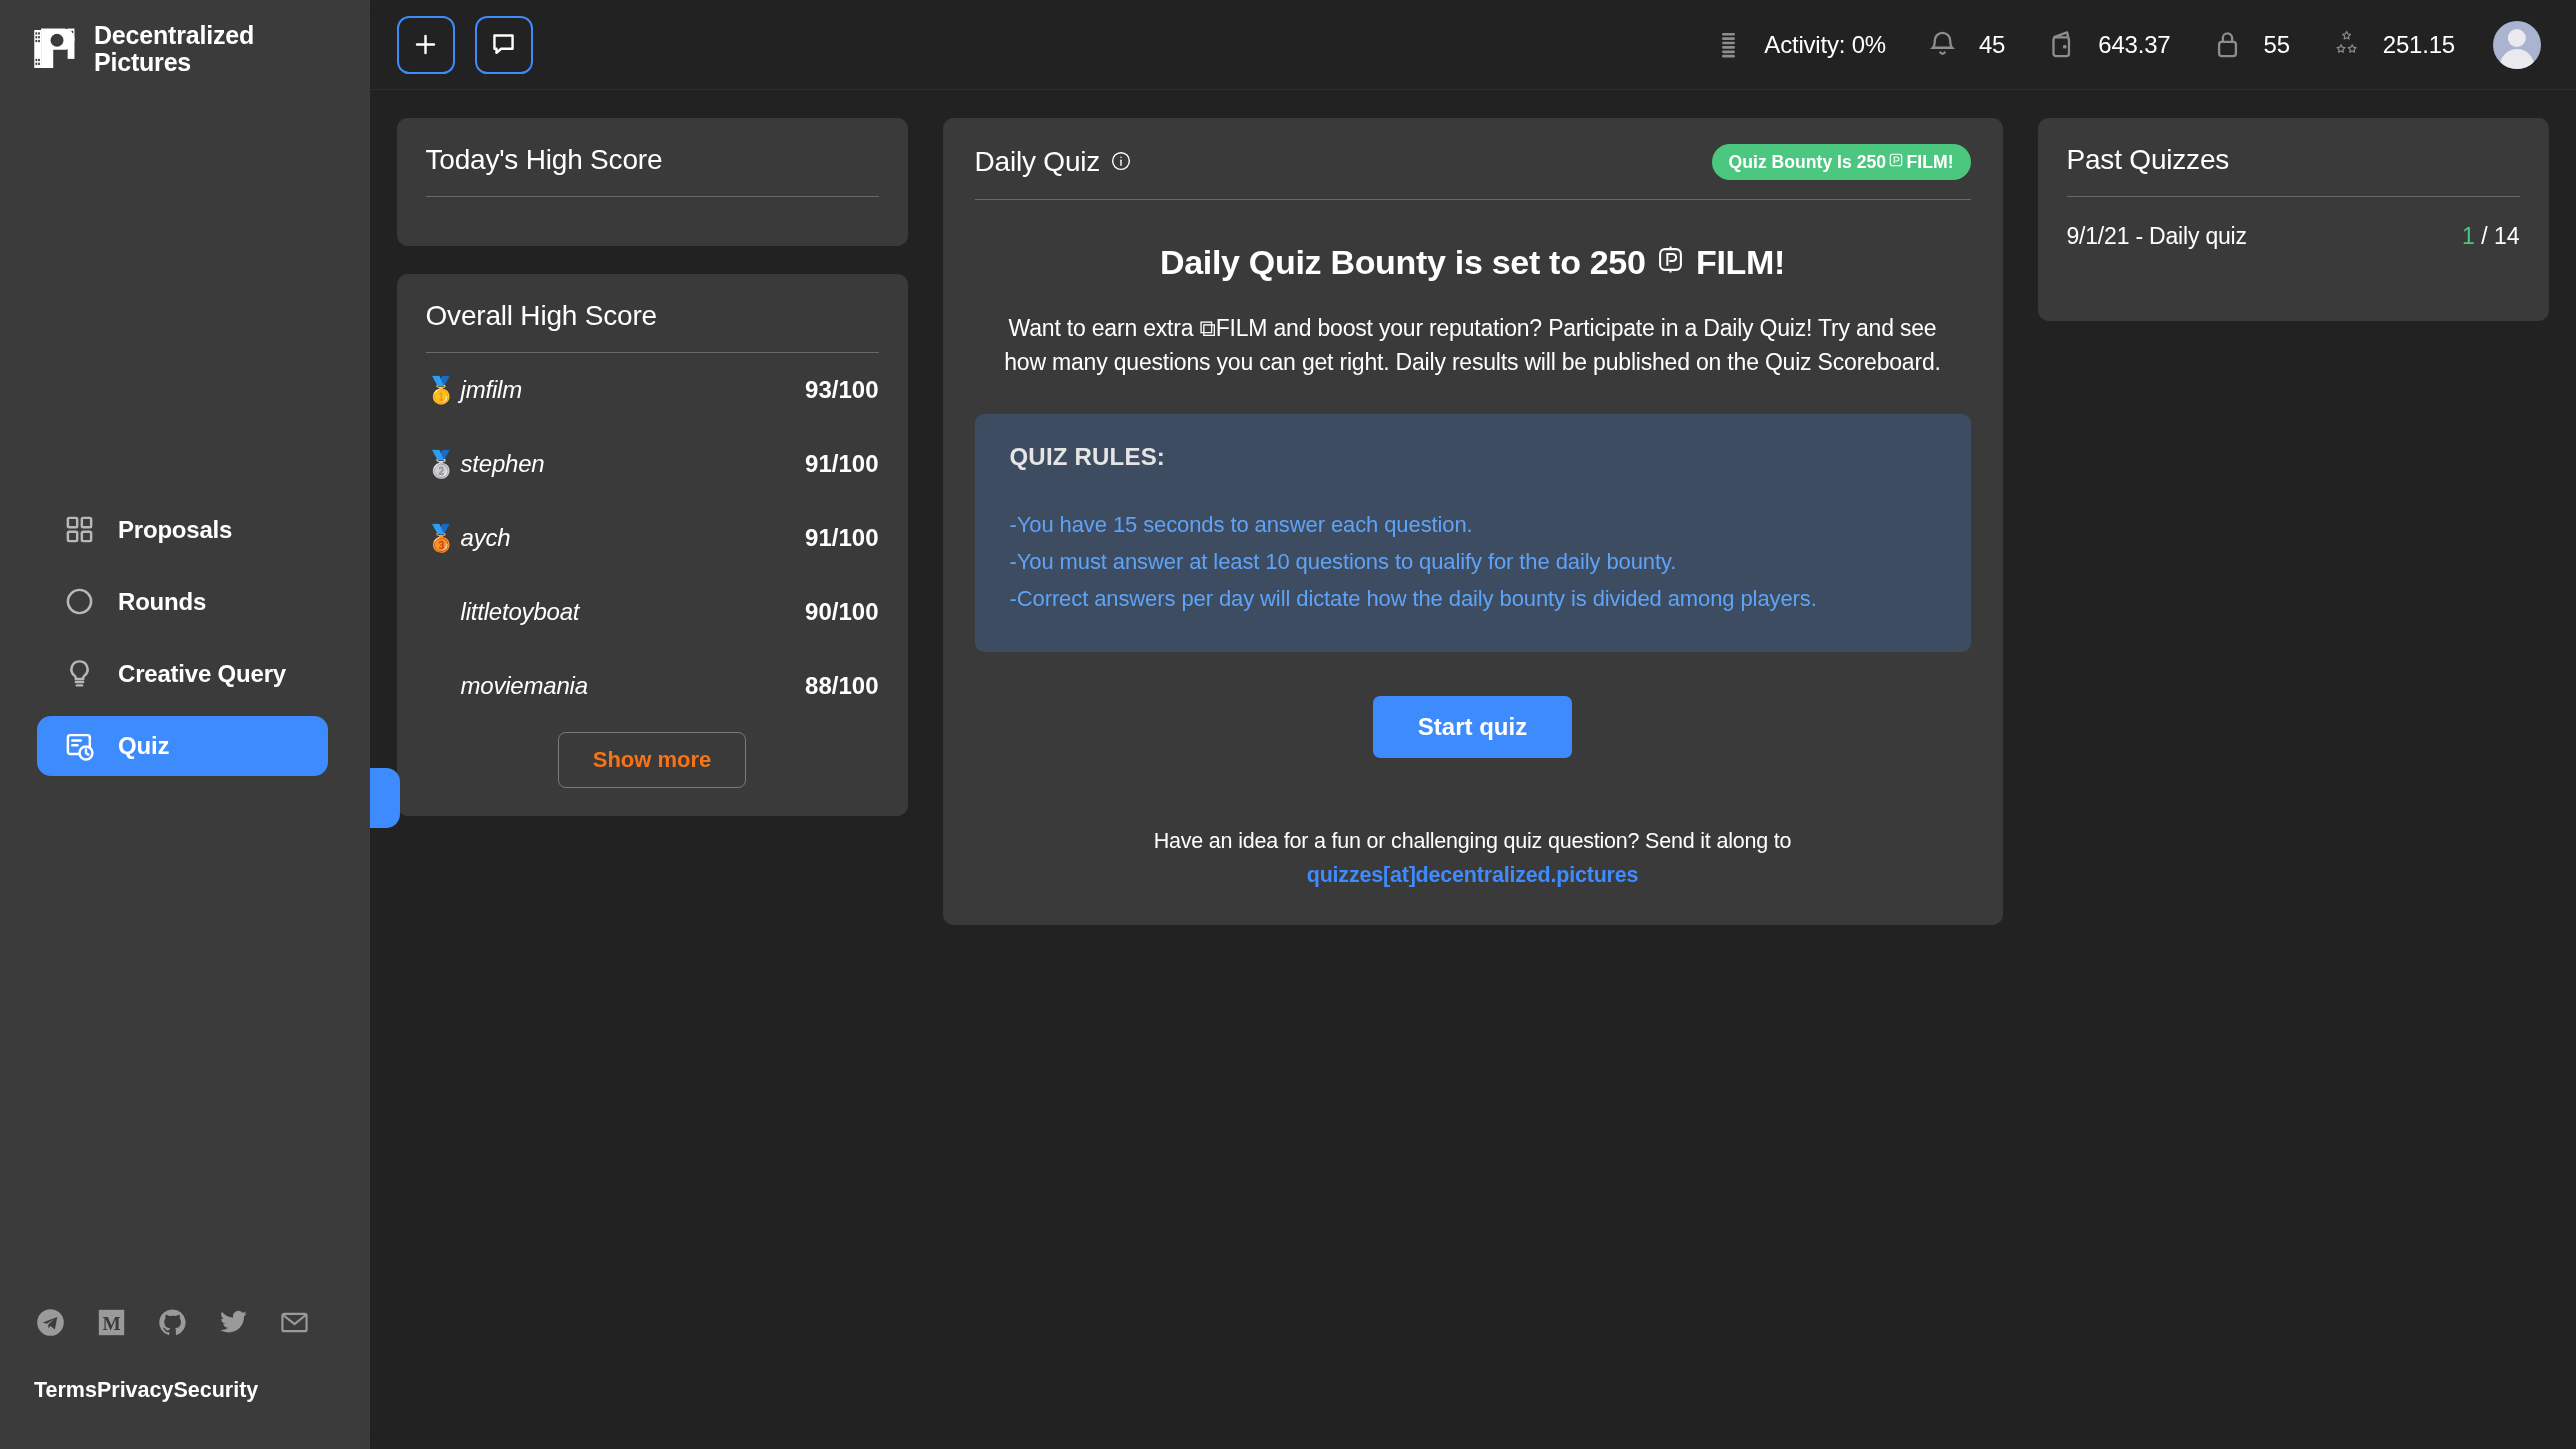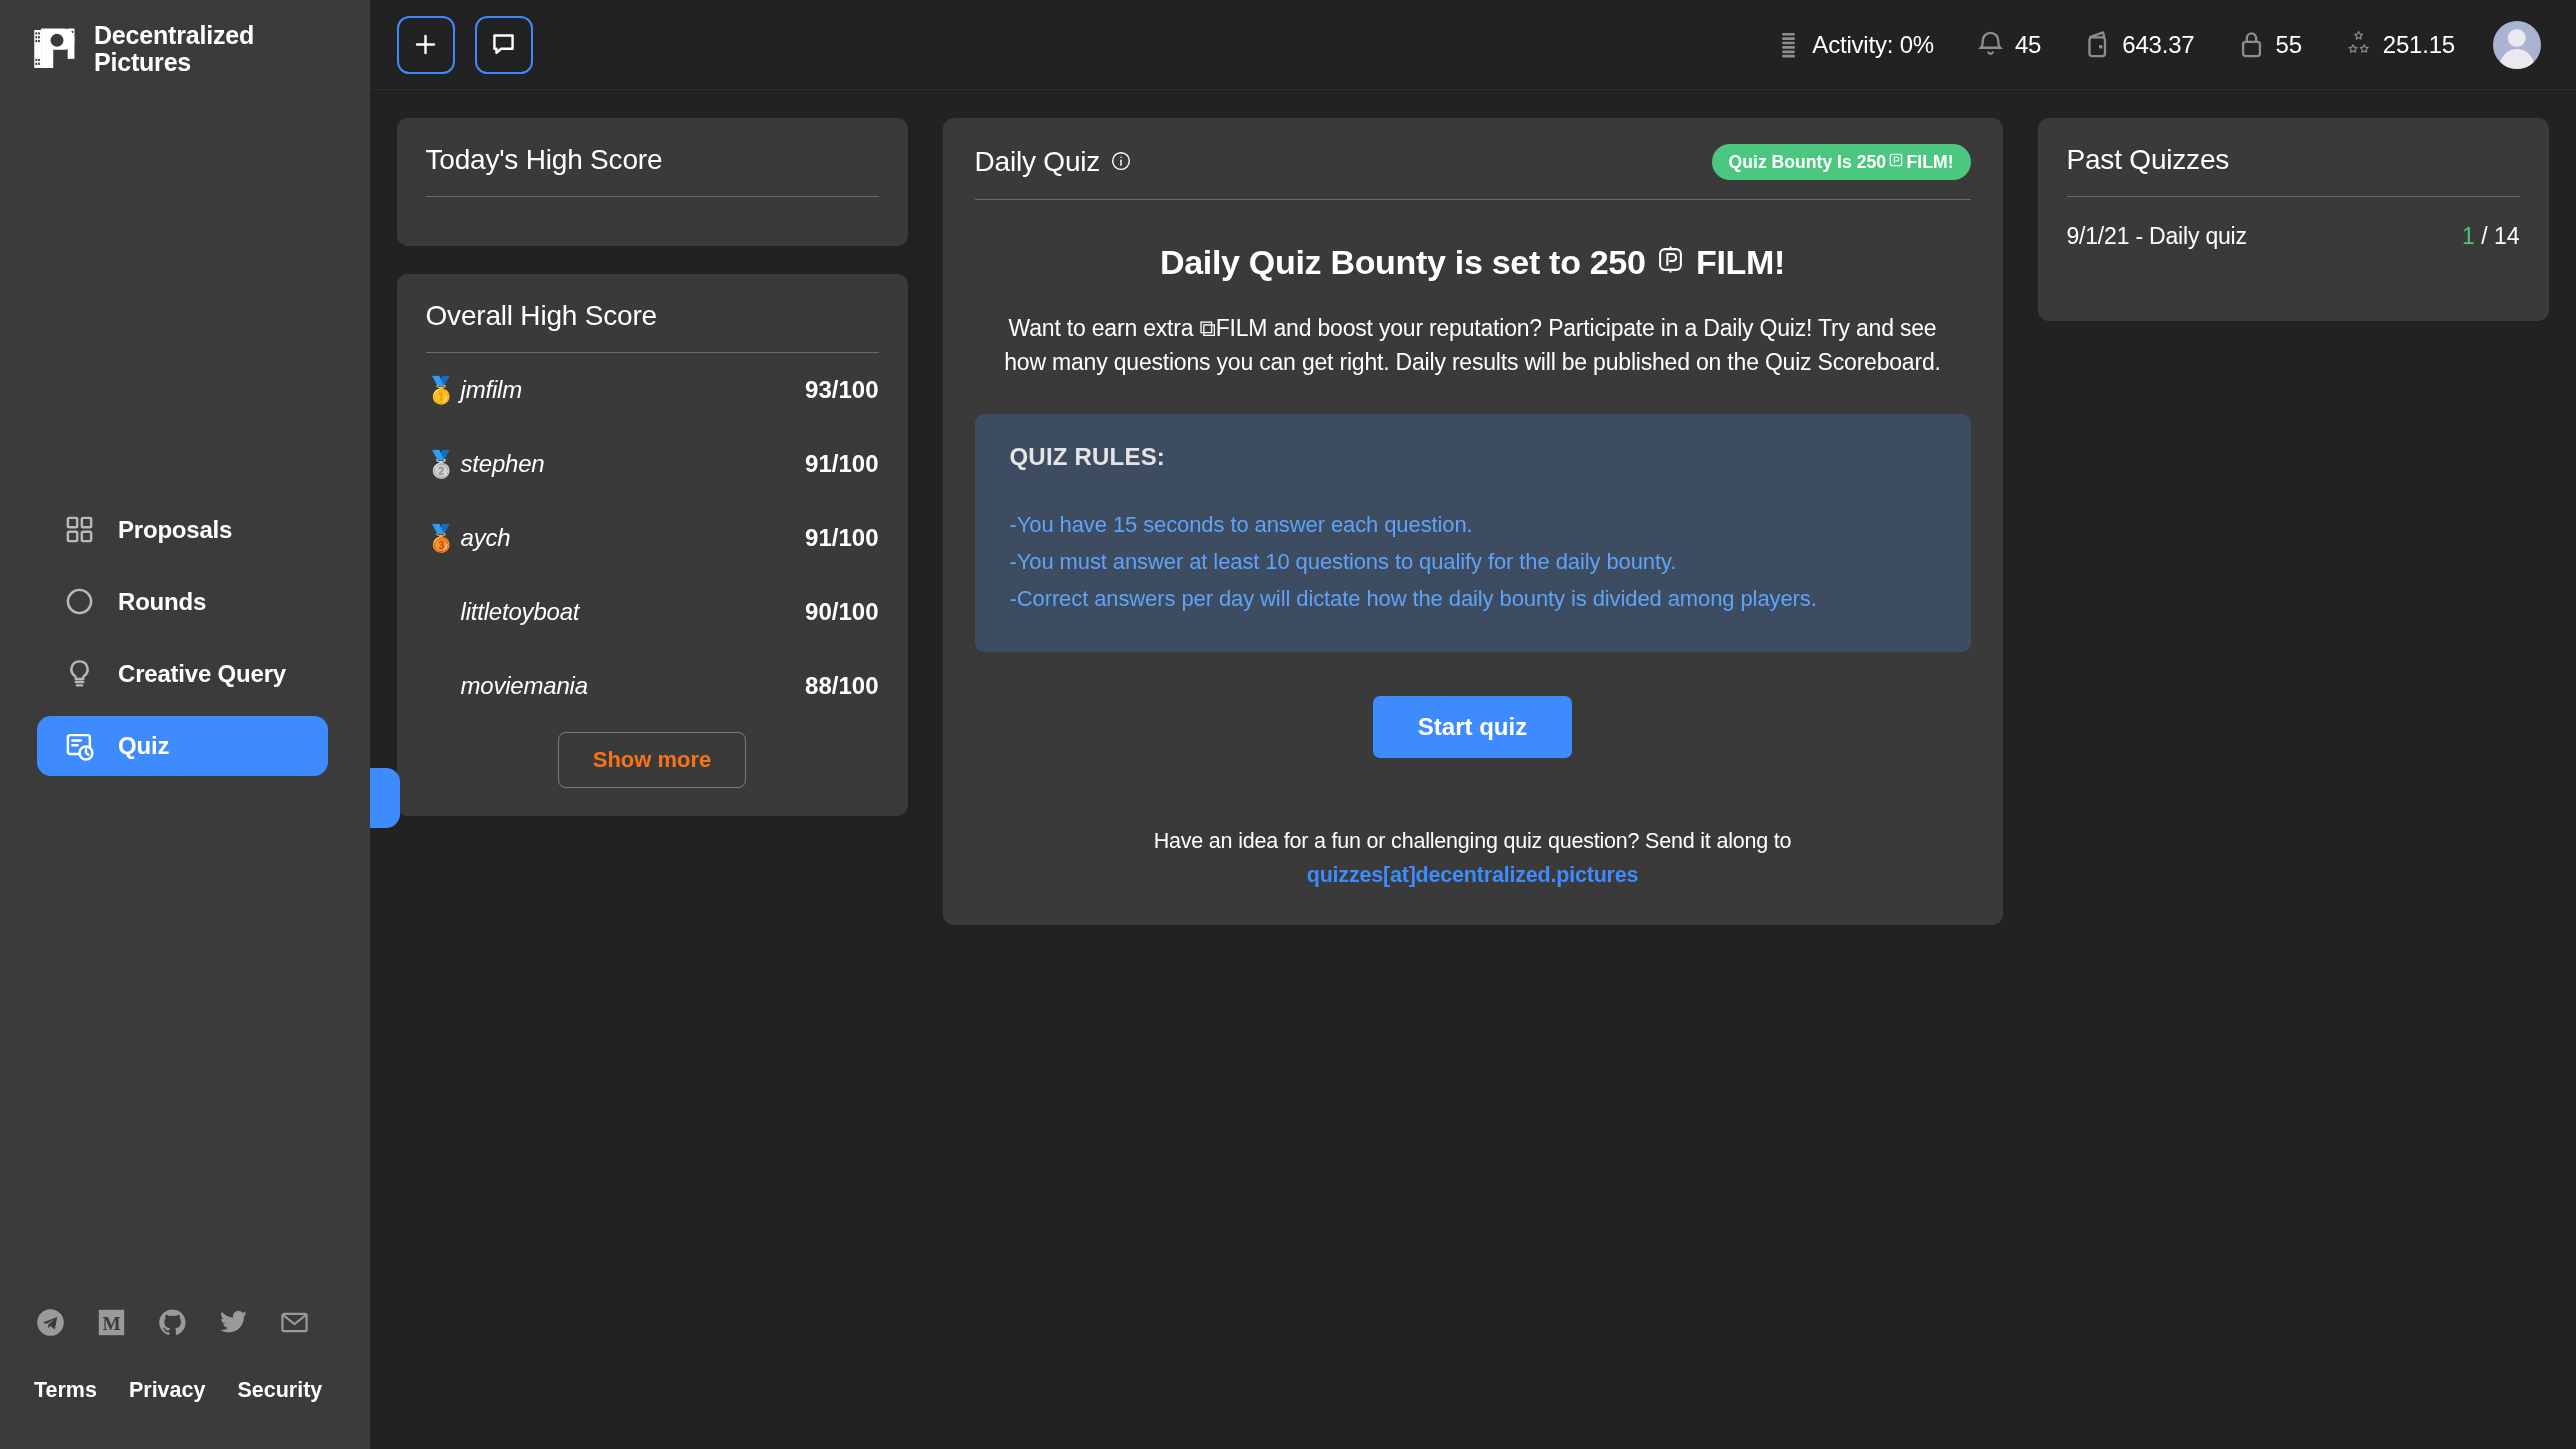--- a/index.html
+++ b/index.html
@@ -39,21 +39,21 @@
   .nav-icon { width: 35px; height: 35px; flex: 0 0 35px; display:flex; align-items:center; justify-content:center;}
   .ghost-pill {
     position: absolute; left: 354px; top: 768px;
     width: 46px; height: 60px; background: #3d8bfd;
     border-radius: 14px; z-index: 1;
   }
 
   .footer { margin-top: auto; padding: 0 0 46px 34px; }
   .social-row { display: flex; align-items: center; gap: 29px; margin-bottom: 40px; }
   .social-icon { width: 32px; height: 32px; cursor: pointer; display:flex; align-items:center; justify-content:center;}
-  .legal-row { display: flex; align-items: center; gap: 32px; }
+  .legal-row { display: flex; align-items: center; }
   .legal-link { color: #ffffff; font-size: 21.5px; font-weight: bold; cursor: pointer; }
 
   
   .main {
     flex: 1; height: 1449px; background: #222222;
     border-top-left-radius: 26px; border-bottom-left-radius: 26px;
     display: flex; flex-direction: column; overflow: hidden;
     margin-left: -1.5px;
   }
   .topbar {
@@ -62,21 +62,21 @@
     padding: 0 35px 0 28px;
     border-bottom: 0.8px solid #2e2e2e;
   }
   .icon-btn {
     width: 58px; height: 58px; border: 2.3px solid #3d8bfd;
     border-radius: 12.3px; background: transparent;
     display: flex; align-items: center; justify-content: center;
     cursor: pointer; margin-right: 20px;
   }
   .topbar-spacer { flex: 1; }
-  .stat { display: flex; align-items: center; gap: 7px; margin-left: 40px; }
+  .stat { display: flex; align-items: center; gap: 19px; margin-left: 40px; }
   .stat-label { color: #ffffff; font-size: 24px; letter-spacing: -0.2px; }
   .stat-icon { width: 34px; height: 34px; display:flex; align-items:center; justify-content:center;}
   .avatar {
     width: 48px; height: 48px; border-radius: 50%; margin-left: 38px;
     background: #aab4d0; overflow: hidden; position: relative; cursor: pointer;
     flex: 0 0 48px;
   }
   .avatar .head { position:absolute; left:50%; top:8.4px; transform:translateX(-50%);
     width:18.4px; height:18.4px; border-radius:50%; background:#e9e9ef; }
   .avatar .body { position:absolute; left:50%; bottom:-3.1px; transform:translateX(-50%);

